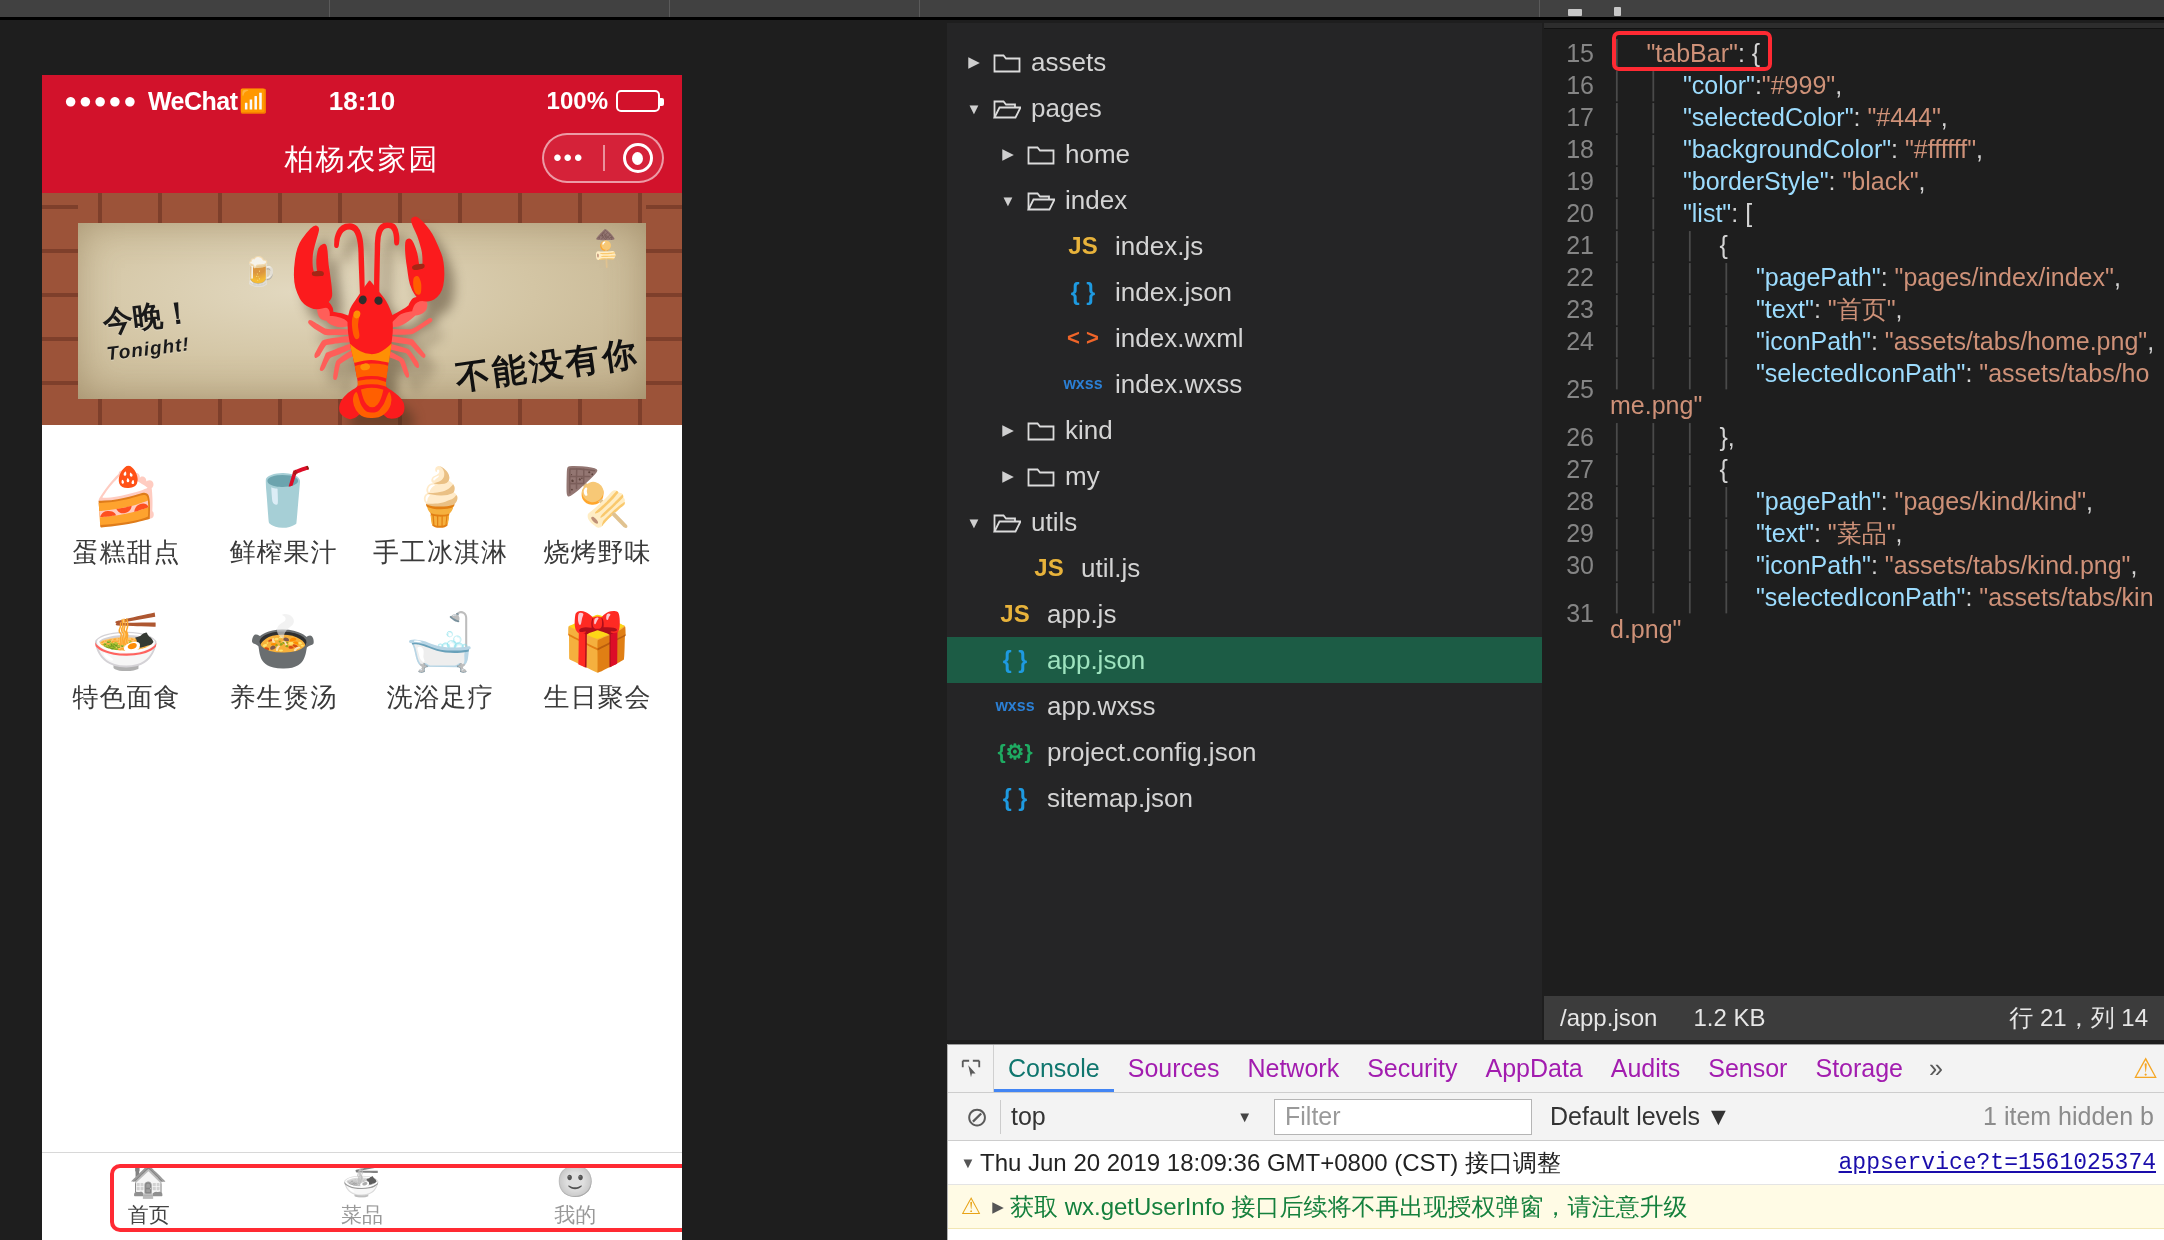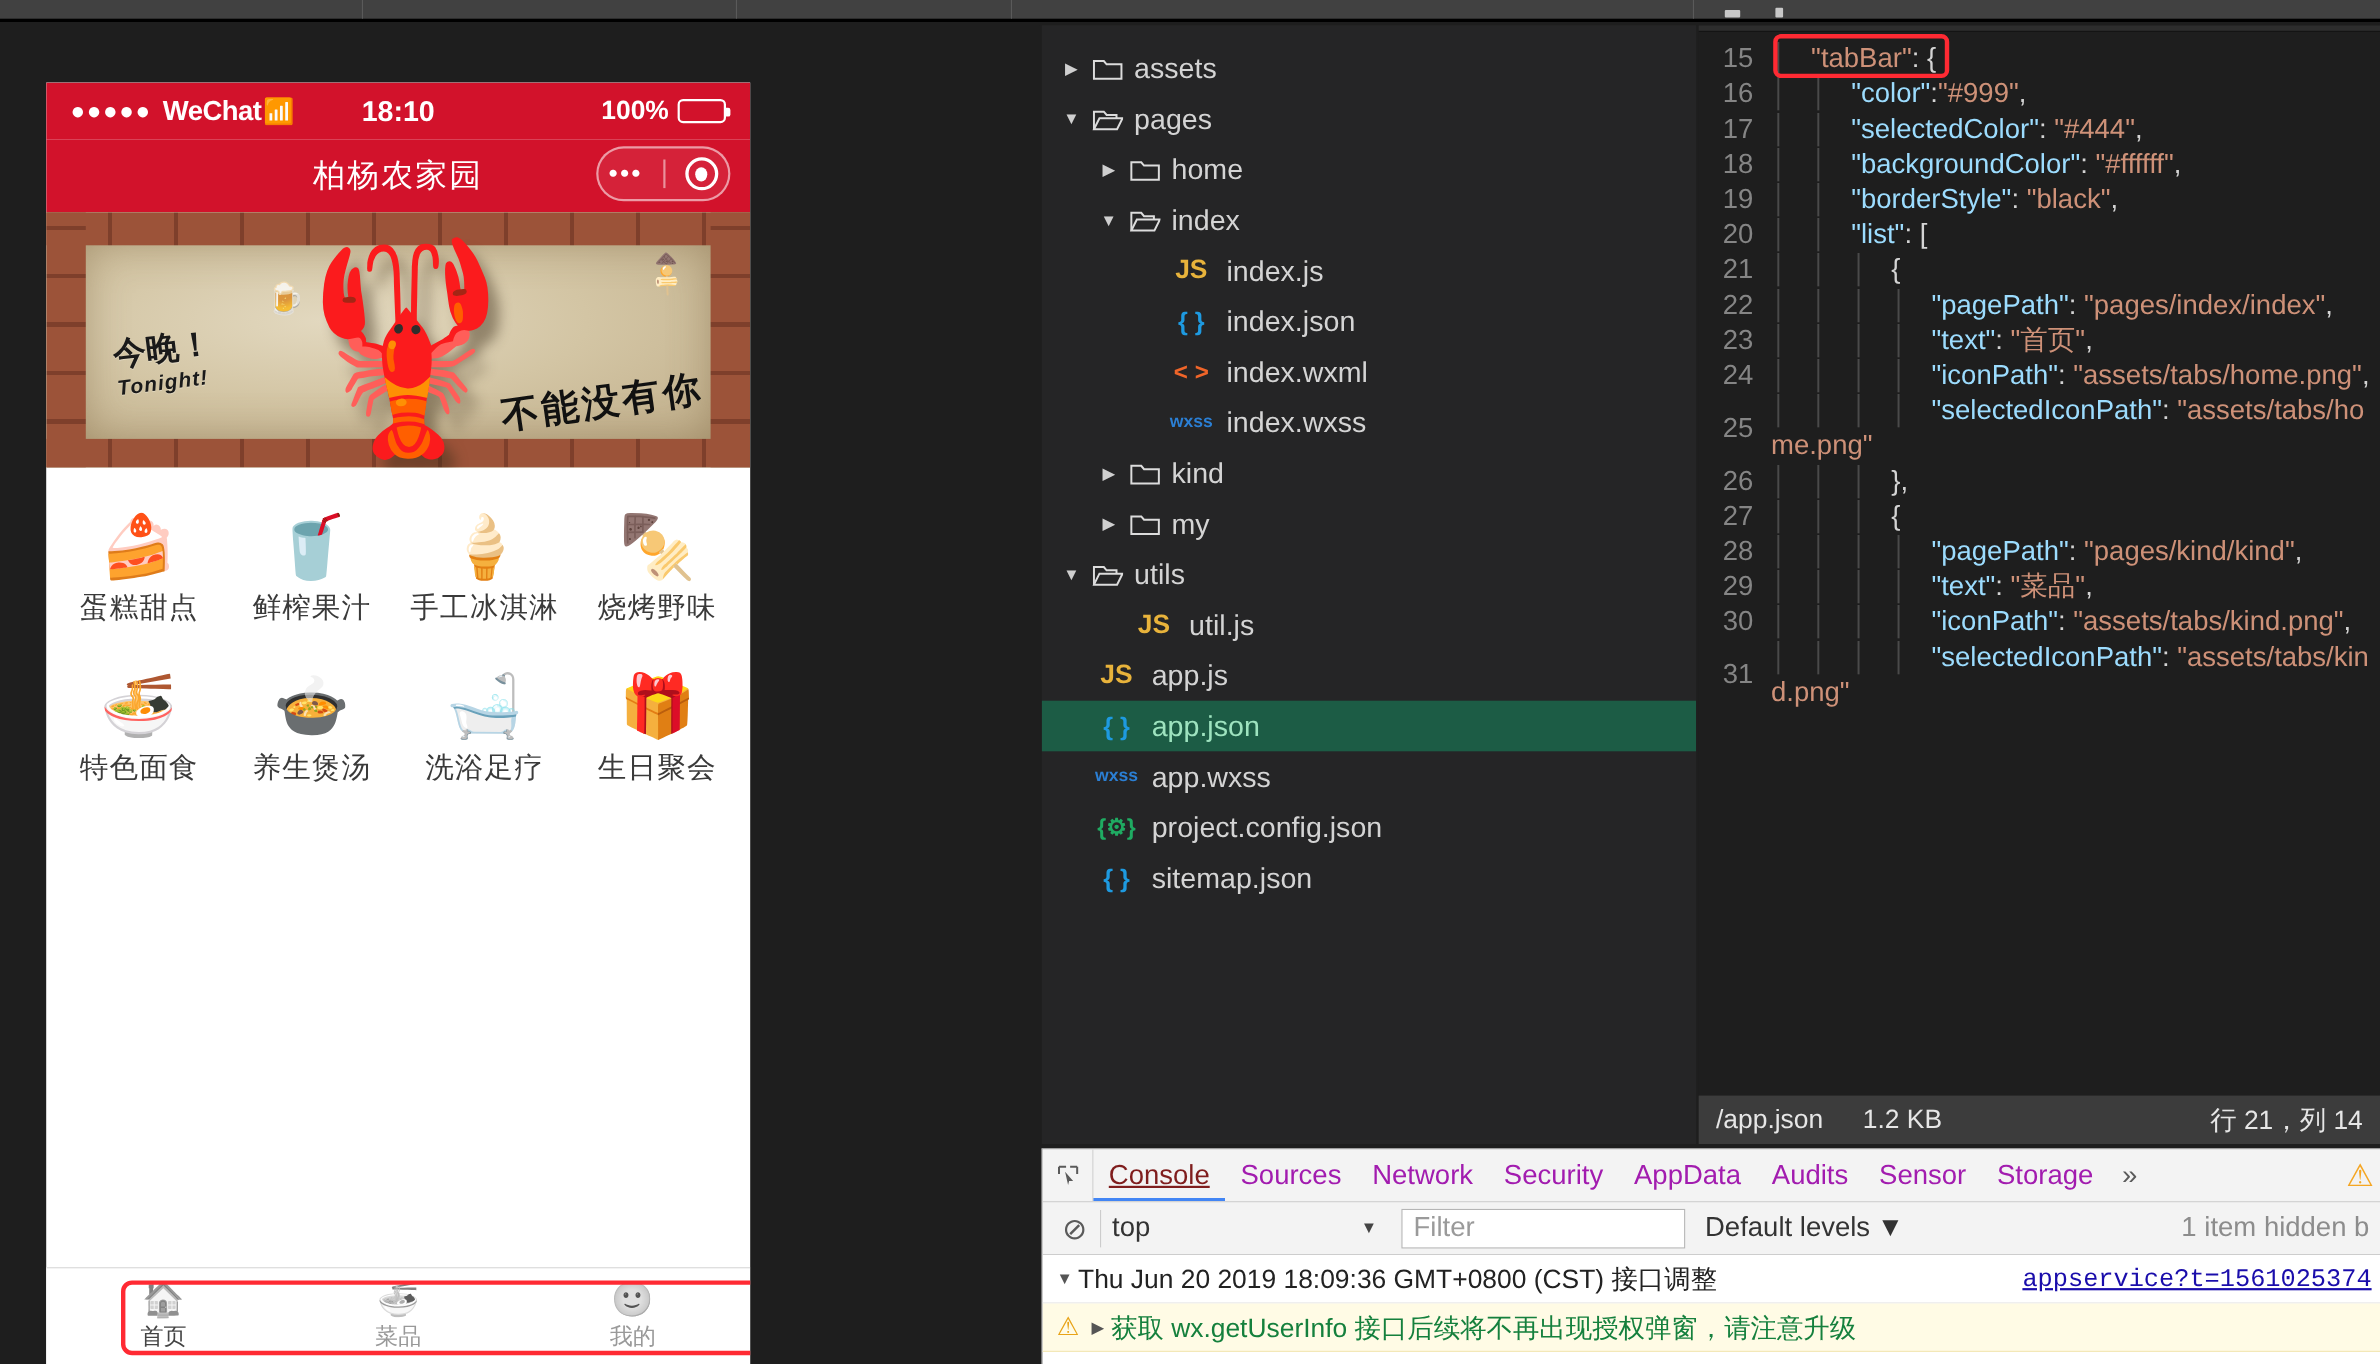--- a/index.html
+++ b/index.html
@@ -229,21 +229,21 @@
   }
   #inspect-btn {
     width:46px; height:100%; display:flex; align-items:center; justify-content:center;
     border-right:1px solid #d0d0d0; cursor:pointer;
   }
   #inspect-btn svg { width:22px; height:22px; }
   .dt-tab {
     padding:0 14px; height:100%; display:flex; align-items:center;
     font-size:25px; color:#a21caf; cursor:pointer;
   }
-  .dt-tab.active { color:#7f1d1d; box-shadow:inset 0 -3px 0 #4285f4;text-decoration:underline; }
+  .dt-tab.active { color:#0f766e; box-shadow:inset 0 -3px 0 #4285f4; }
   .dt-more { padding:0 12px; font-size:25px; color:#5a5a5a; cursor:pointer; }
   #dt-warn-badge { margin-left:auto; margin-right:6px; color:#f5a623; font-size:28px; }
 
   #dt-toolbar {
     height:48px; display:flex; align-items:center; gap:0;
     background:#f3f3f3; border-bottom:1px solid #cdcdcd; padding-left:6px;
   }
   #clear-btn {
     width:46px; text-align:center; font-size:27px; color:#5a5a5a; cursor:pointer;
   }

